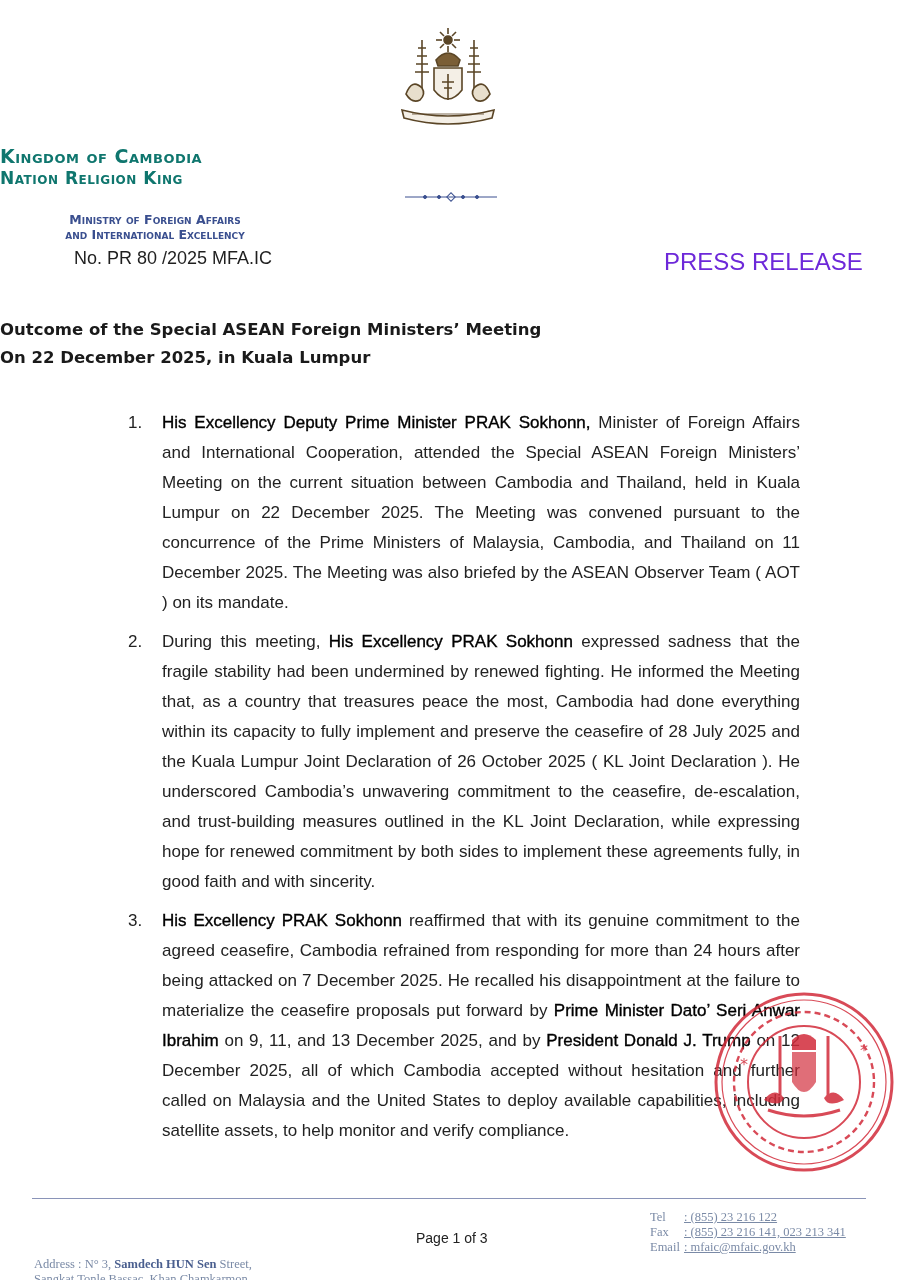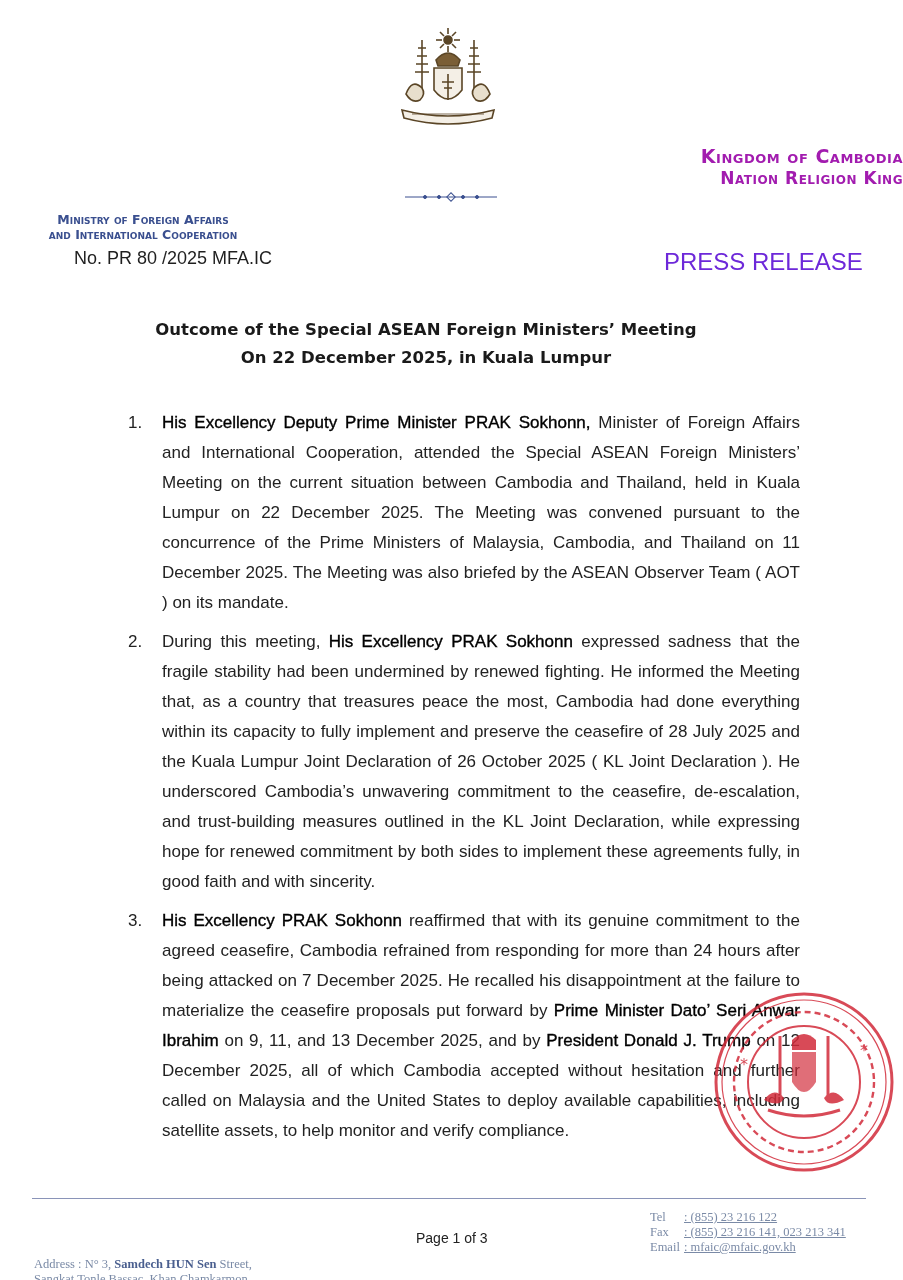--- a/index.html
+++ b/index.html
@@ -1,25 +1,25 @@
 <!DOCTYPE html>
 <html><head>
   <meta charset="utf-8">
   <style>
     html, body { margin: 0; padding: 0; background: #ffffff; }
     body { width: 903px; height: 1280px; position: relative; overflow: hidden; font-family: "Liberation Sans", sans-serif; color: #1c1c1c; }
     .crest { position: absolute; left: 392px; top: 26px; width: 112px; height: 108px; }
-    .kingdom { position: absolute; left: 0; width: 903px; text-align: right; color: #a21caf; font-family: "DejaVu Sans", sans-serif; font-weight: bold; font-variant: small-caps; letter-spacing: 0.5px; }
+    .kingdom { position: absolute; left: 0; width: 903px; text-align: left; color: #0f766e; font-family: "DejaVu Sans", sans-serif; font-weight: bold; font-variant: small-caps; letter-spacing: 0.5px; }
     .k1 { top: 145px; font-size: 19px; left: 0; padding-left: 0; }
     .k2 { top: 168px; font-size: 17px; }
     .ornament { position: absolute; left: 405px; top: 192px; width: 92px; height: 10px; }
-    .ministry { position: absolute; left: 18px; top: 212px; width: 250px; text-align: center; color: #3a4f8f; font-family: "DejaVu Sans", sans-serif; font-weight: bold; font-variant: small-caps; font-size: 12.5px; line-height: 15px; }
+    .ministry { position: absolute; left: 30px; top: 212px; width: 250px; text-align: center; color: #3a4f8f; font-family: "DejaVu Sans", sans-serif; font-weight: bold; font-variant: small-caps; font-size: 12.5px; line-height: 15px; }
     .refno { position: absolute; left: 74px; top: 248px; font-size: 18px; color: #1f1f1f; }
     .press { position: absolute; left: 664px; top: 248px; font-size: 24px; color: #6d28d9; }
-    .title { position: absolute; left: 0; width: 852px; top: 316px; text-align: center; font-family: "DejaVu Sans", sans-serif; font-weight: bold; font-size: 16.5px; line-height: 28px; color: #1a1a1a; }
+    .title { position: absolute; left: 0; width: 852px; top: 316px; font-family: "DejaVu Sans", sans-serif; font-weight: bold; font-size: 16.5px; line-height: 28px; color: #1a1a1a; }
     .body { position: absolute; left: 128px; top: 408px; width: 672px; font-family: "Liberation Sans", sans-serif; font-size: 17px; line-height: 30px; color: #222; }
     .para { display: flex; margin-bottom: 9px; }
     .num { width: 34px; flex: none; }
     .ptext { flex: 1; text-align: justify; }
     .b { color: #000; font-weight: normal; -webkit-text-stroke: 0.35px #000; }
     .seal { position: absolute; left: 712px; top: 990px; width: 185px; height: 185px; opacity: 0.85; pointer-events: none; }
     .footline { position: absolute; left: 32px; top: 1198px; width: 834px; height: 0; border-top: 1.5px solid #8a94b8; }
     .address { position: absolute; left: 34px; top: 1213px; font-family: "Liberation Serif", serif; font-size: 12.5px; line-height: 15px; color: #7a8aa6; margin-top: 44px; }
     .address .strong { font-weight: bold; color: #4a5f8f; }
     .page { position: absolute; left: 416px; top: 1230px; font-size: 14px; color: #222; }
@@ -71,21 +71,21 @@
     <circle cx="20" cy="5" r="1.5"></circle>
       <circle cx="34" cy="5" r="1.5"></circle>
     <rect x="43" y="2" width="6" height="6" transform="rotate(45 46 5)" fill="none"></rect>
     <circle cx="58" cy="5" r="1.5"></circle>
       <circle cx="72" cy="5" r="1.5"></circle>
   </g>
 </svg>
 
 <div class="ministry">
   <div>Ministry of Foreign Affairs</div>
-  <div>and International Cooperation</div>
+  <div>and International Excellency</div>
 </div>
 
 <div class="refno">No. PR 80 /2025 MFA.IC</div>
 <div class="press">PRESS RELEASE</div>
 
 <div class="title">
   <div>Outcome of the Special ASEAN Foreign Ministers’ Meeting</div>
   <div>On 22 December 2025, in Kuala Lumpur</div>
 </div>
 

